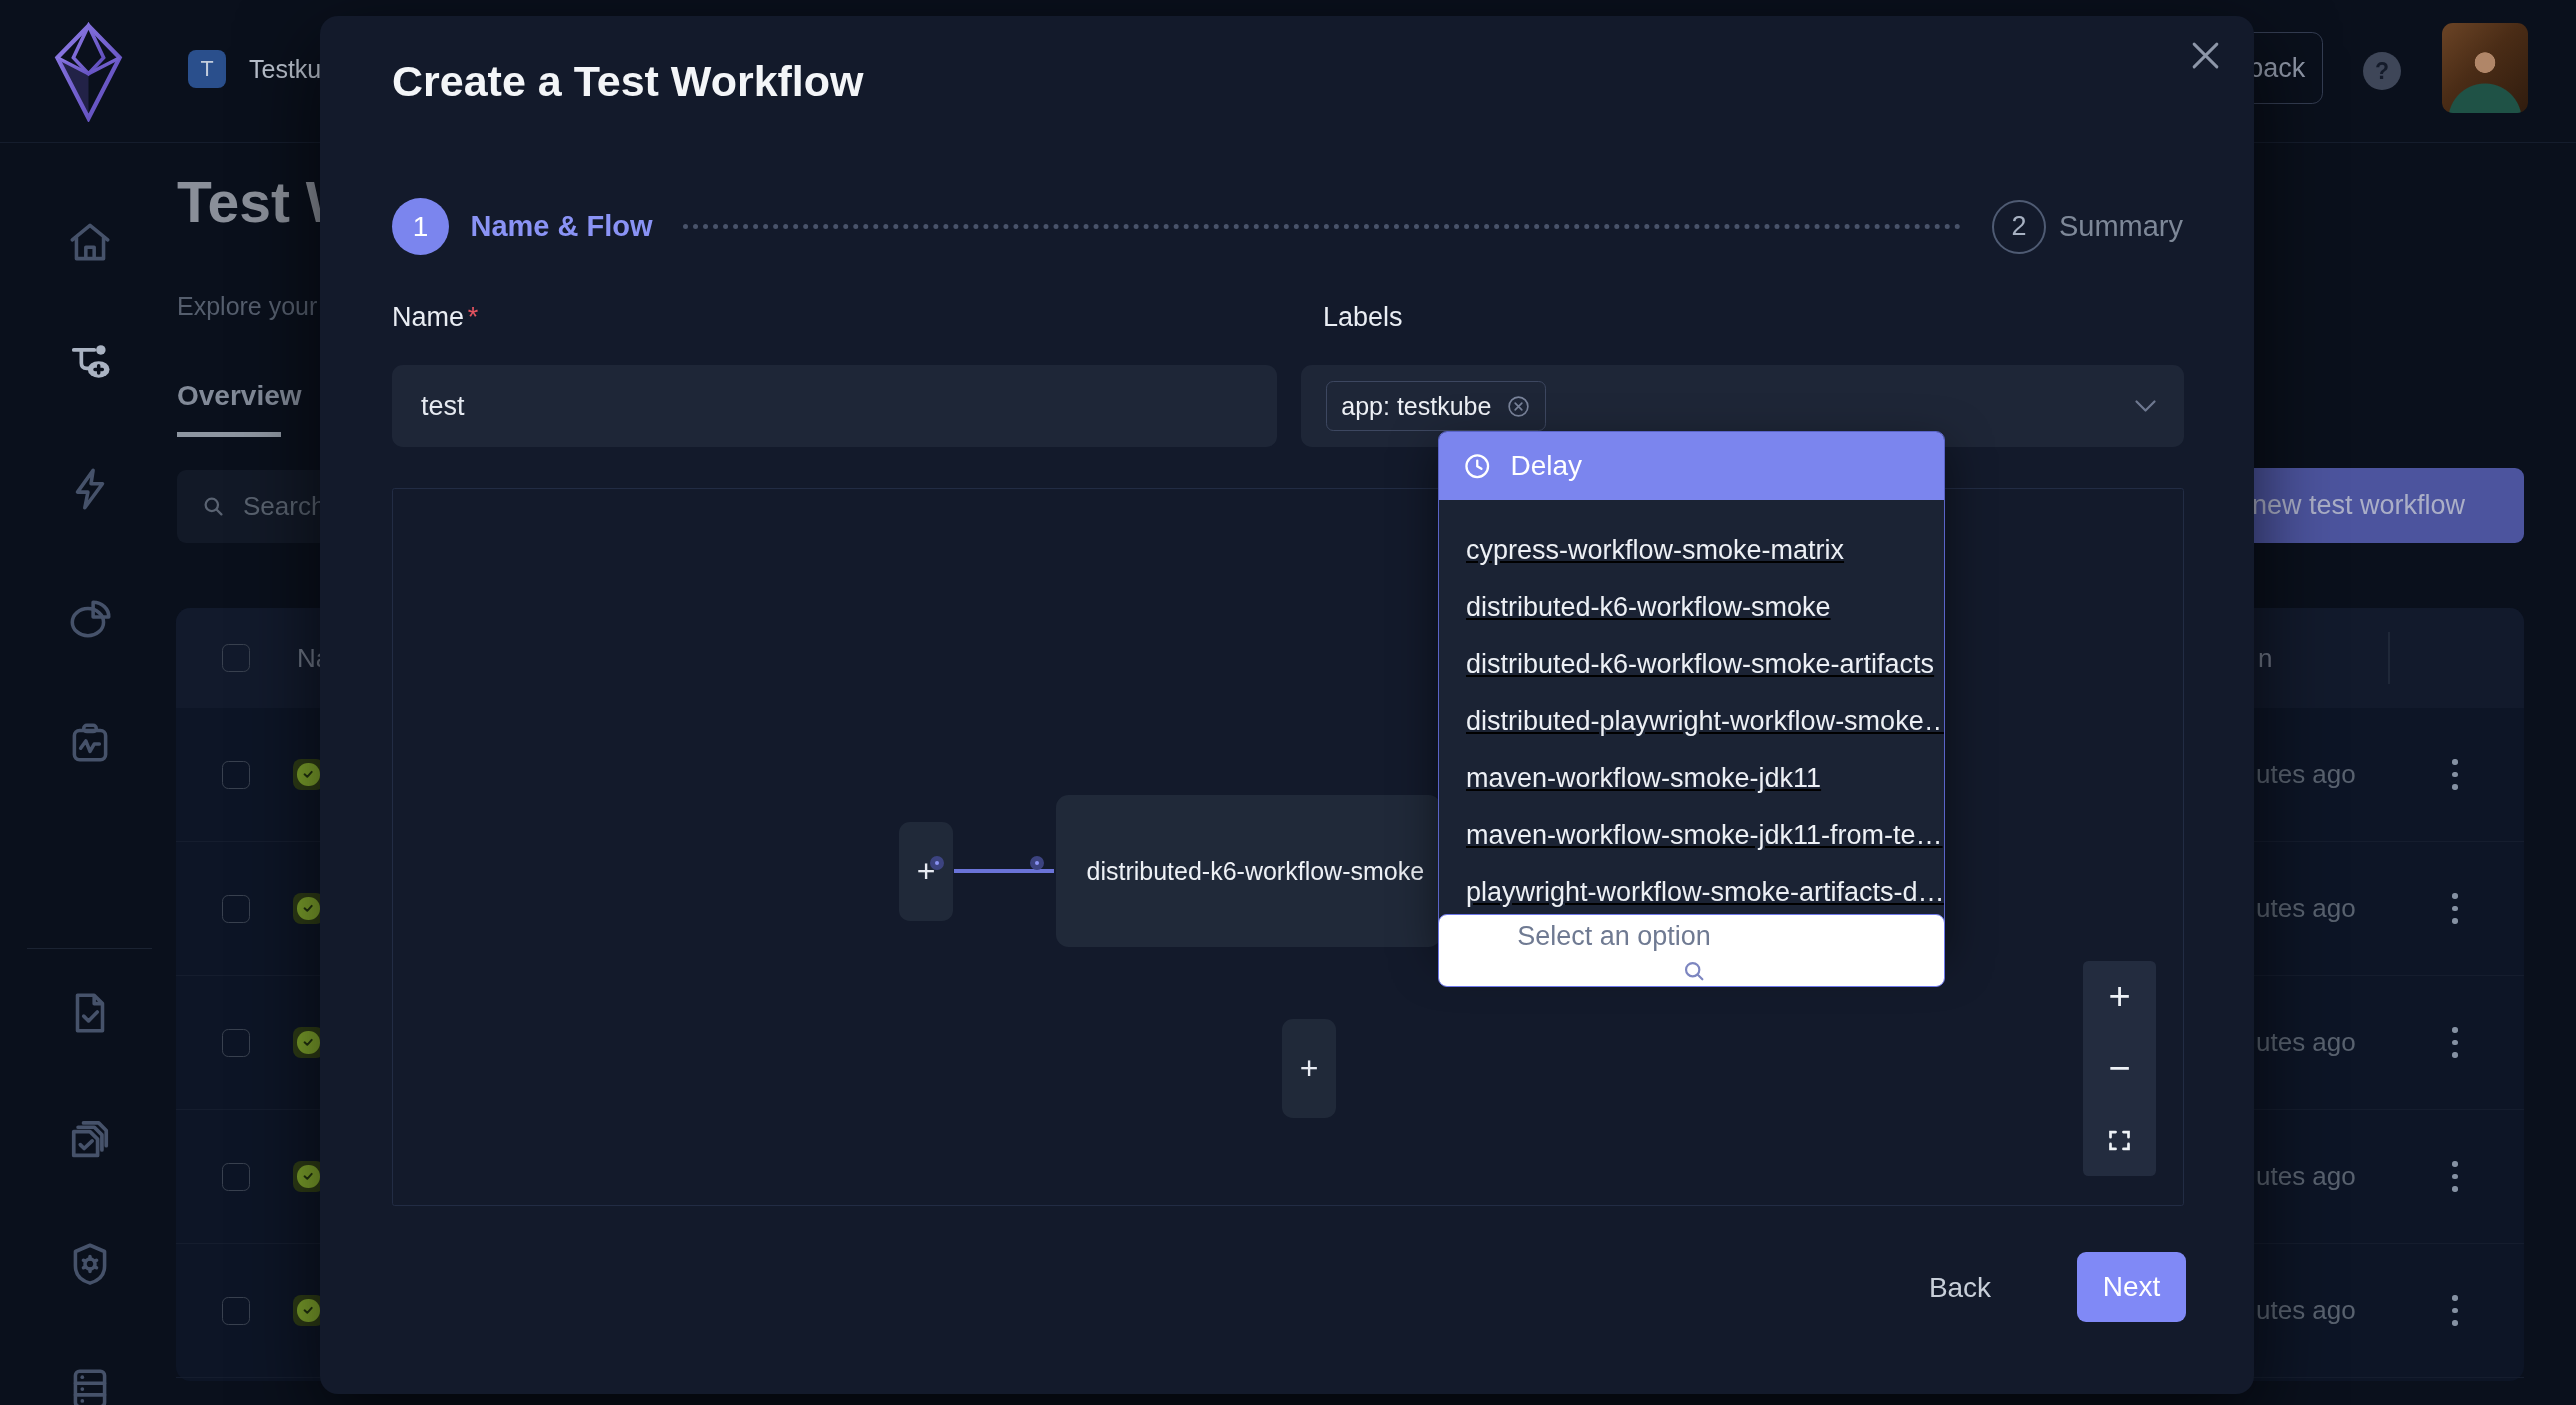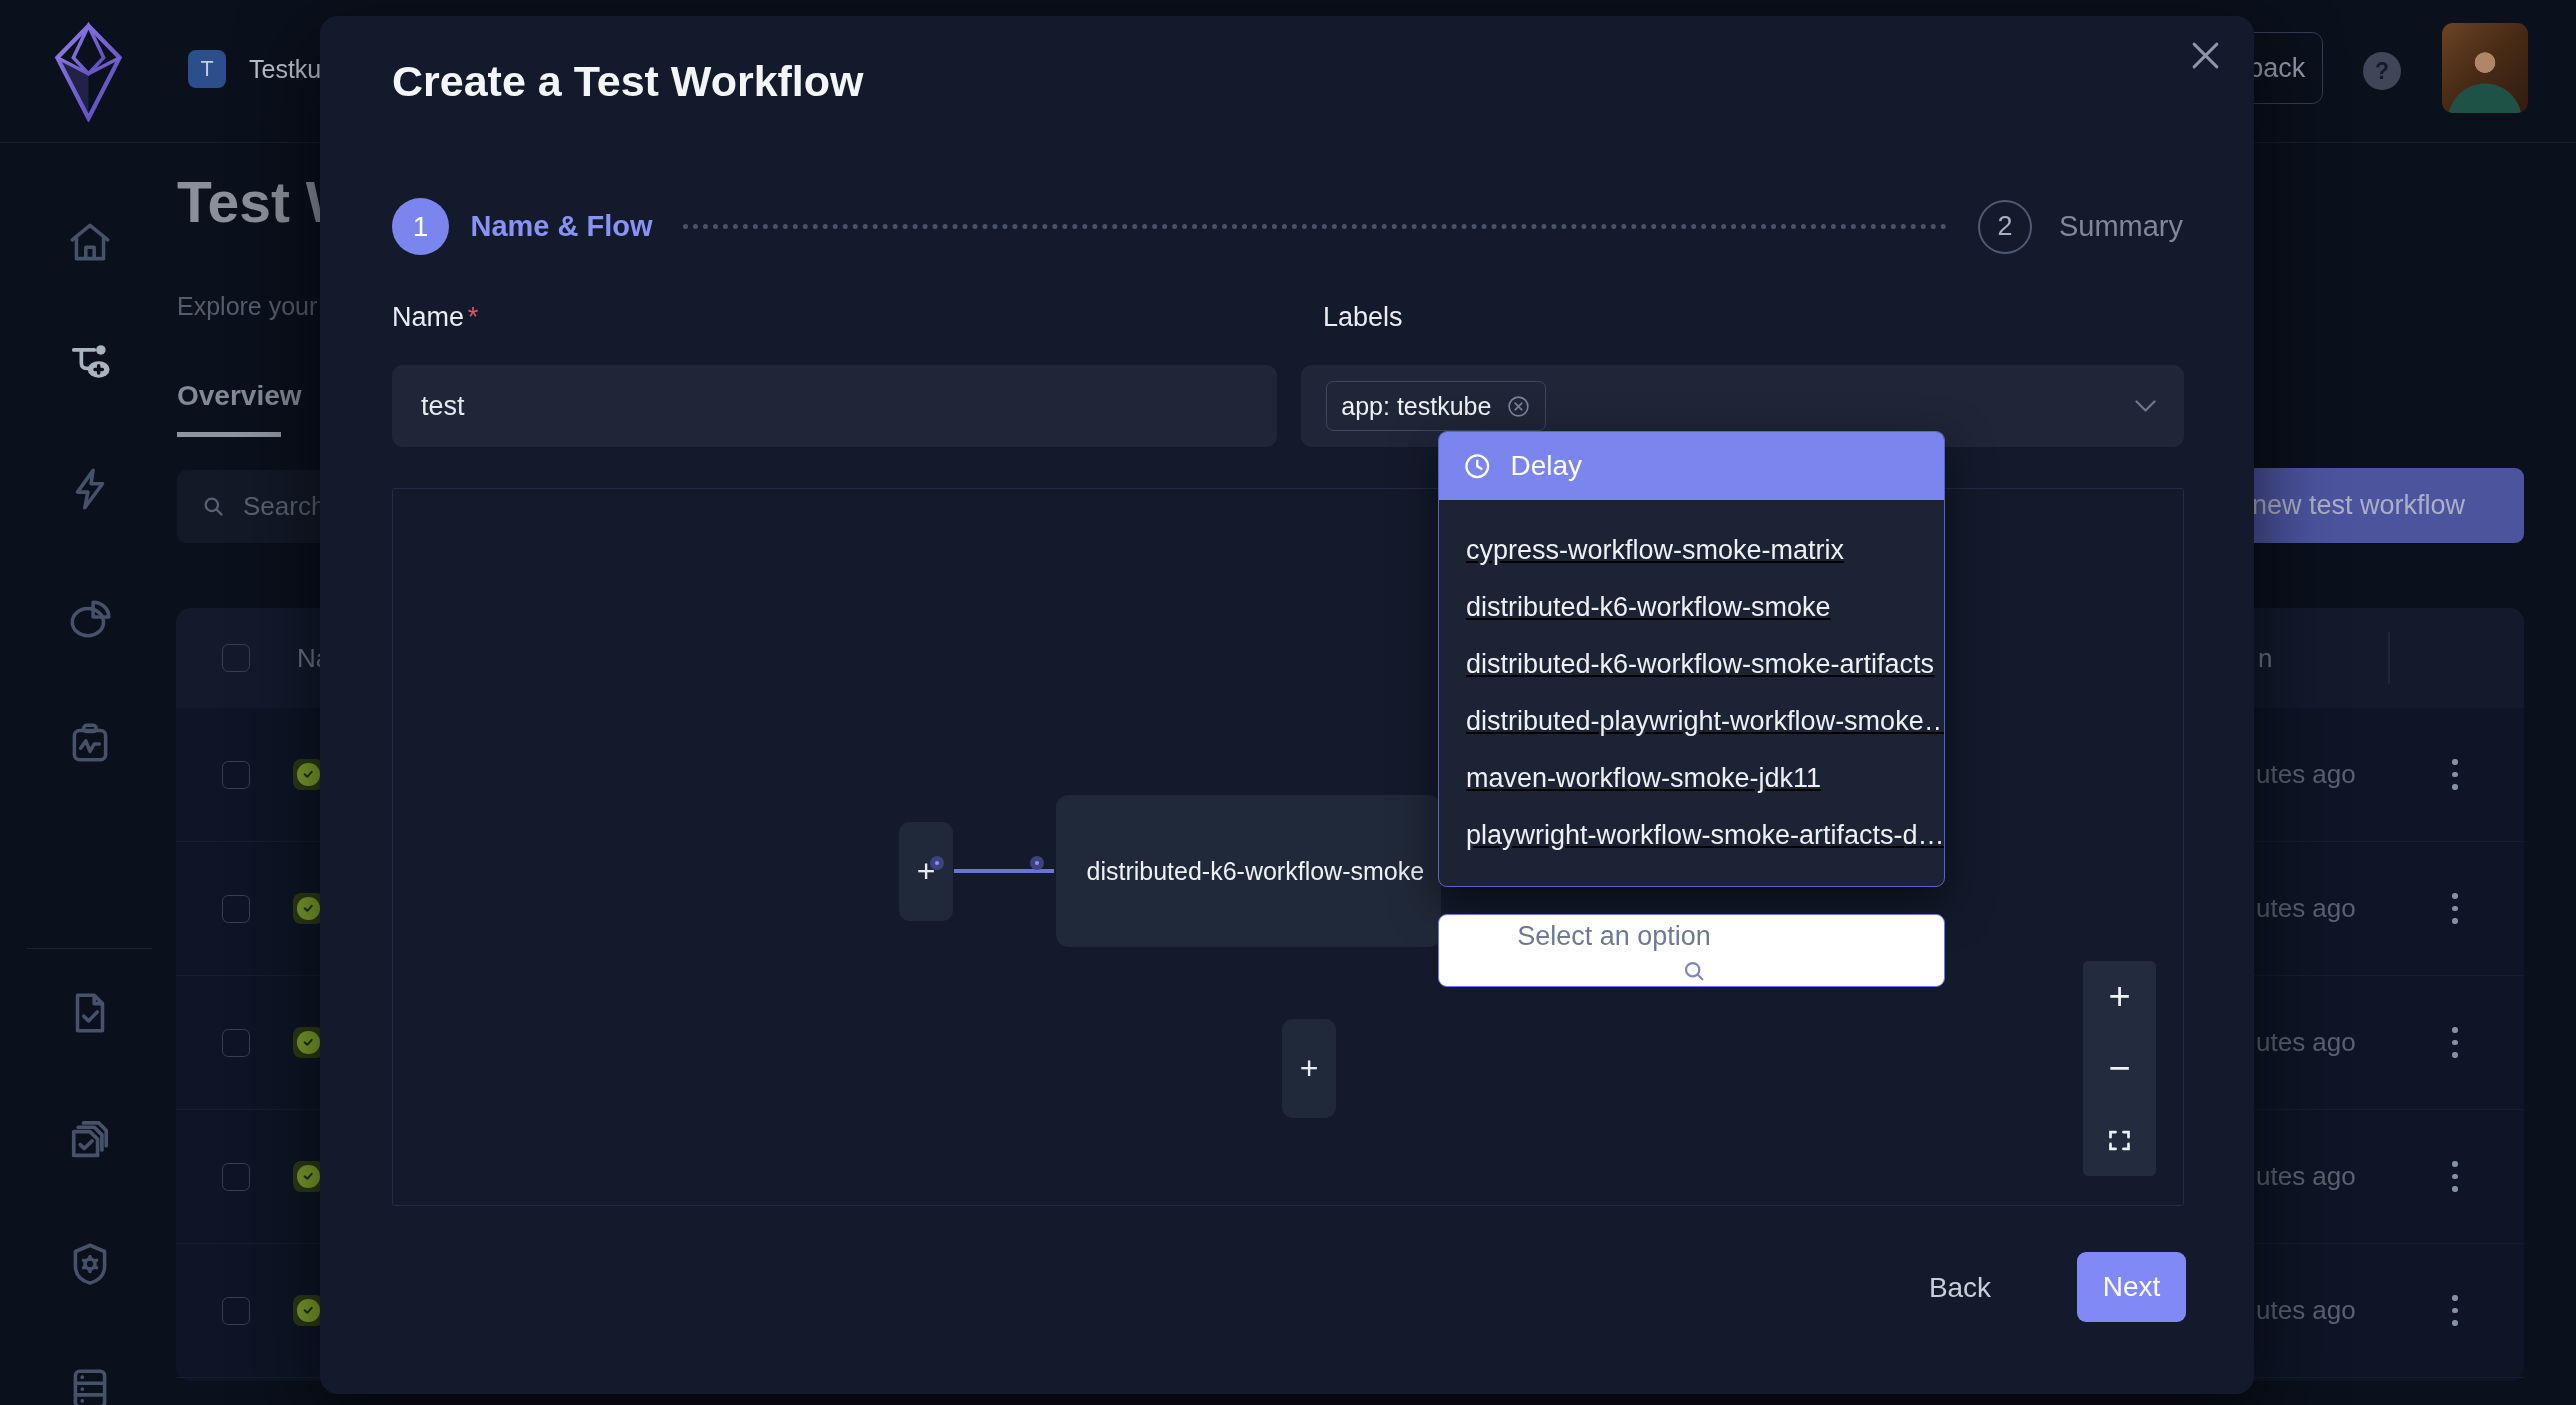--- a/index.html
+++ b/index.html
@@ -56,21 +56,21 @@
   
   .modal { position:absolute; left:320px; top:16px; width:1934px; height:1378px; background:#131a2b; border-radius:18px; box-shadow:0 27px 81px rgba(0,0,0,.65); z-index:10; }
   .modal-close { position:absolute; left:1866px; top:20px; width:39px; height:39px; cursor:pointer; }
   .modal-title { position:absolute; left:72px; top:41px; font-size:43px; font-weight:bold; color:#f3f5f8; }
 
   .stepper { position:absolute; left:72px; top:182px; width:1791px; height:57px; display:flex; align-items:center; }
   .step-circle-active { width:57px; height:57px; border-radius:50%; background:#7b85ee; color:#ffffff; font-size:28px; display:flex; align-items:center; justify-content:center; flex:none; }
   .step-label-active { margin-left:21.5px; font-size:29px; font-weight:bold; color:#8a93f5; white-space:nowrap; }
   .step-dots { flex:1; margin:0 30.5px; border-top:5.4px dotted #49536a; height:0; }
   .step-circle { width:54px; height:54px; border-radius:50%; border:2.7px solid #4f5b73; color:#a7b1c2; font-size:27px; display:flex; align-items:center; justify-content:center; flex:none; }
-  .step-label { margin-left:27px; font-size:29px; color:#7e8898; white-space:nowrap;text-align:right; }
+  .step-label { margin-left:13px; font-size:29px; color:#7e8898; white-space:nowrap;text-align:right; }
 
   .field-label { position:absolute; top:286px; font-size:27px; color:#e9edf3; }
   .req { color:#e5535f; margin-left:3.6px; }
   .name-input { position:absolute; left:72px; top:349px; width:885px; height:82px; border-radius:10.8px; background:#1e2637; border:none; outline:none; color:#e6eaf1; font-size:27px; padding:0 29px; font-family:inherit; }
   .labels-box { position:absolute; left:981px; top:349px; width:883px; height:82px; border-radius:10.8px; background:#1e2637; display:flex; align-items:center; padding:0 25px; cursor:pointer; }
   .label-tag { display:flex; align-items:center; gap:14.3px; height:50px; border:1.8px solid #3d4760; border-radius:7.2px; padding:0 14.3px; }
   .label-tag .tag-text { font-size:25px; color:#edf0f5; white-space:nowrap; }
   .labels-chevron { margin-left:auto; }
 
   .flow-canvas { position:absolute; left:72px; top:472px; width:1792px; height:718px; border:1.8px solid #222c44; border-radius:2.7px; }
@@ -358,20 +358,21 @@
           </svg>
         <span>Delay</span>
       </div>
       <ul class="dd-list">
 
       <li>cypress-workflow-smoke-matrix</li>
           <li>distributed-k6-workflow-smoke</li>
           <li>distributed-k6-workflow-smoke-artifacts</li>
           <li>distributed-playwright-workflow-smoke…</li>
           <li>maven-workflow-smoke-jdk11</li>
+          <li>maven-workflow-smoke-jdk11-from-te…</li>
           <li>playwright-workflow-smoke-artifacts-d…</li>
         </ul>
     </div>
     <div class="select-box">
       <input placeholder="Select an option" style="">
       <svg width="29" height="29" viewBox="0 0 24 24">
           <circle cx="10.5" cy="10.5" r="5.5" fill="none" stroke="#7d86c0" stroke-width="1.8"></circle>
           <path d="M14.7 14.7 L18.5 18.5" stroke="#7d86c0" stroke-width="1.8" stroke-linecap="round"></path>
         </svg>
     </div>

